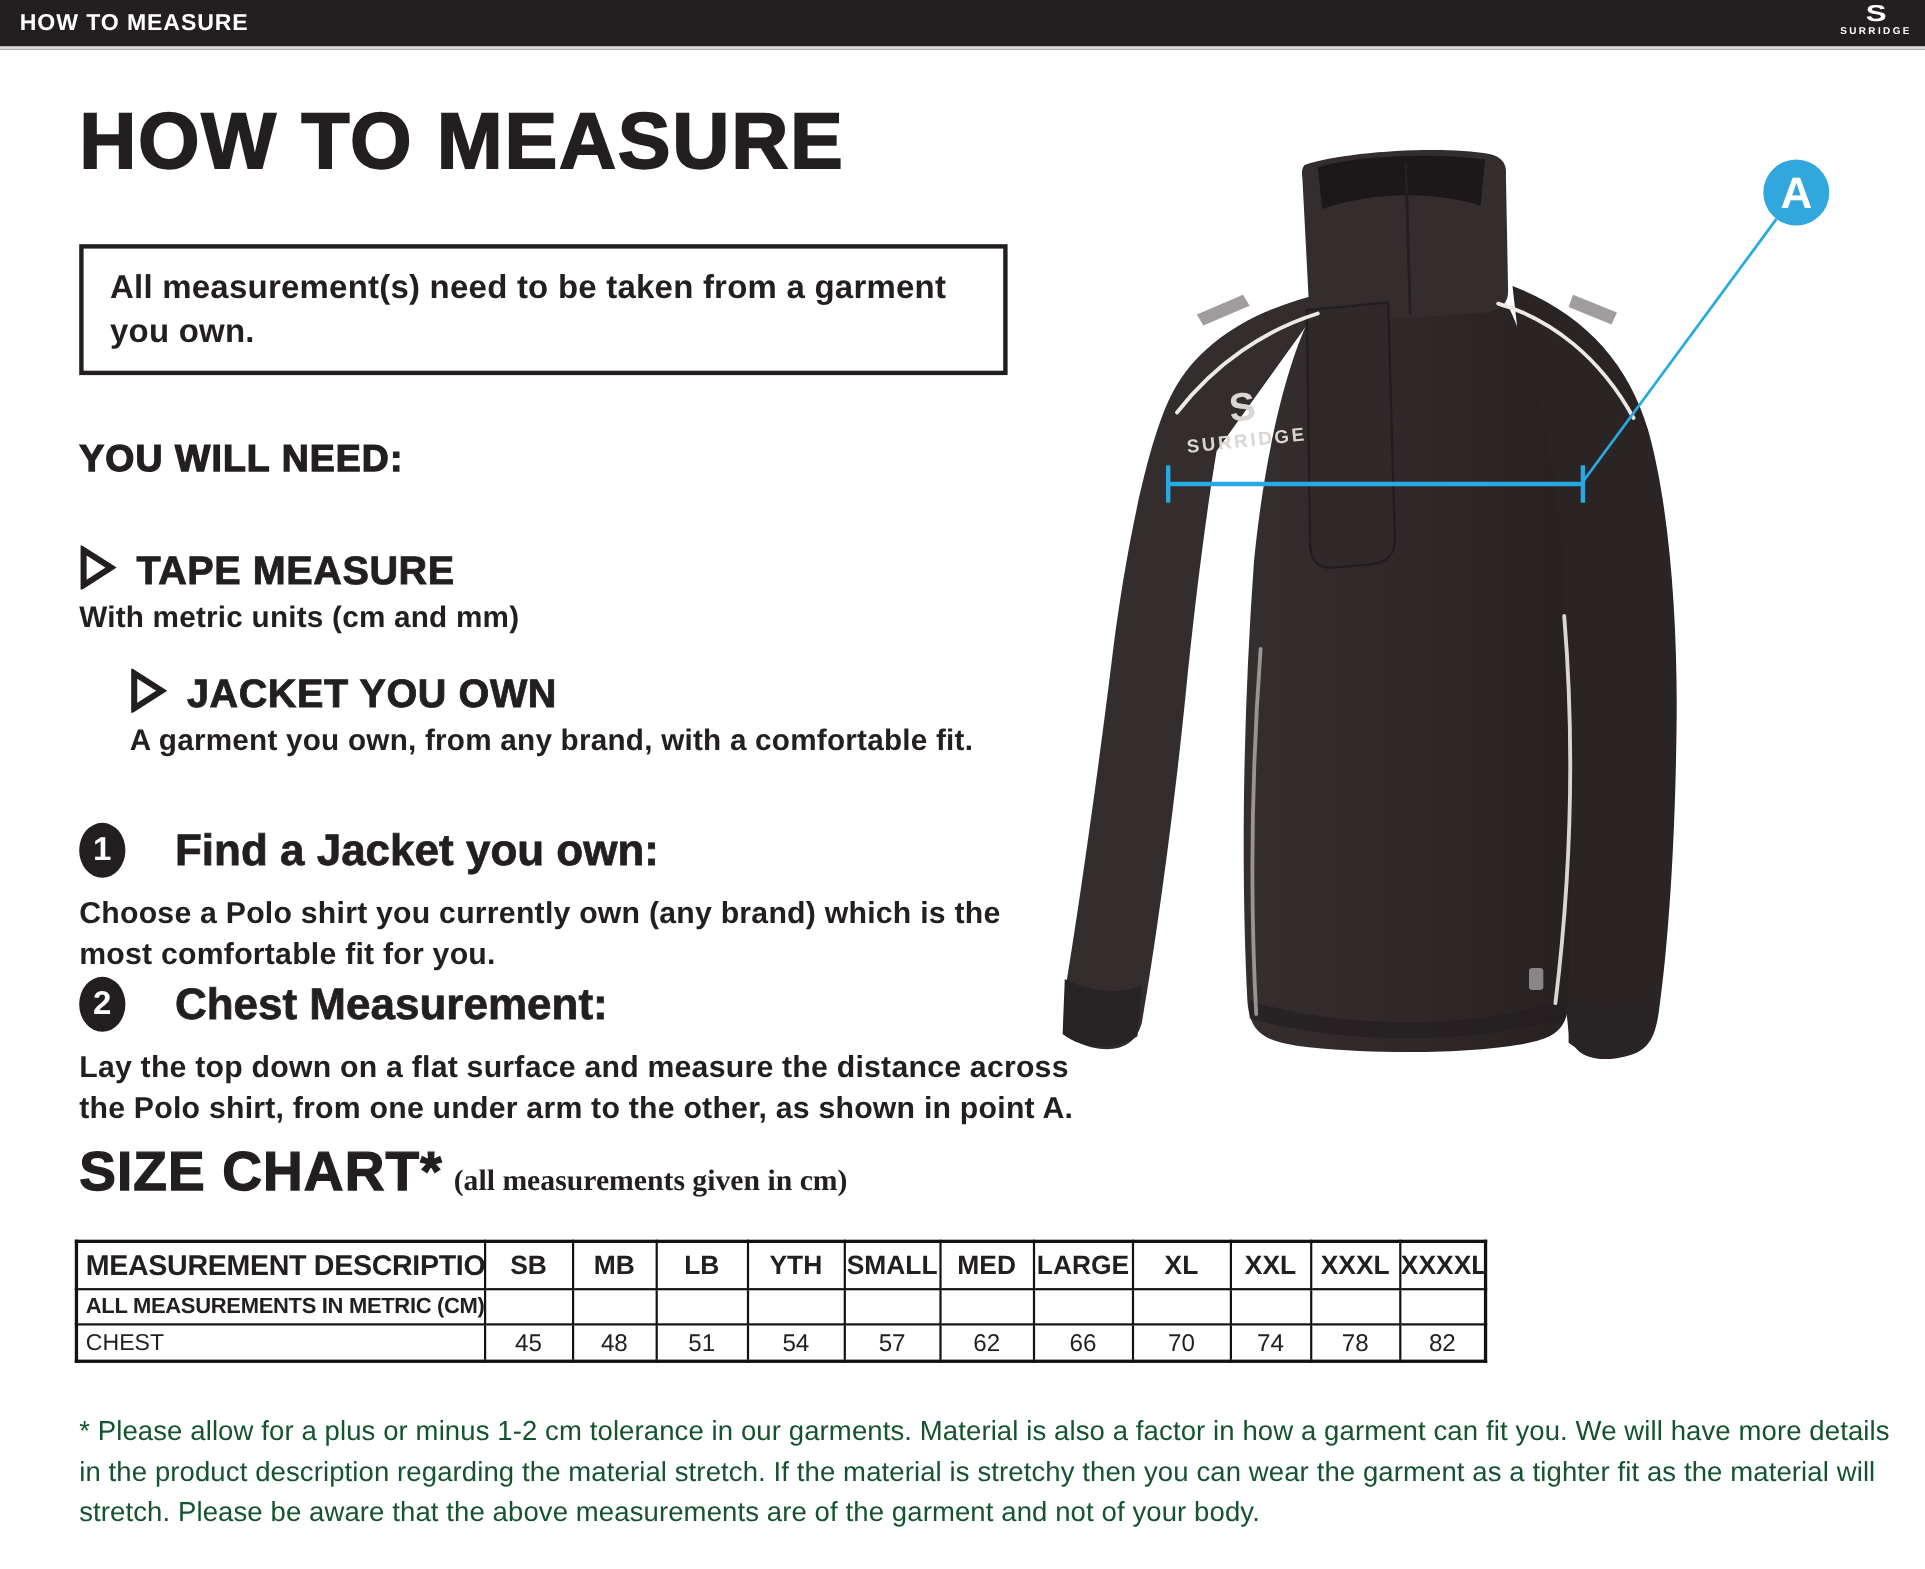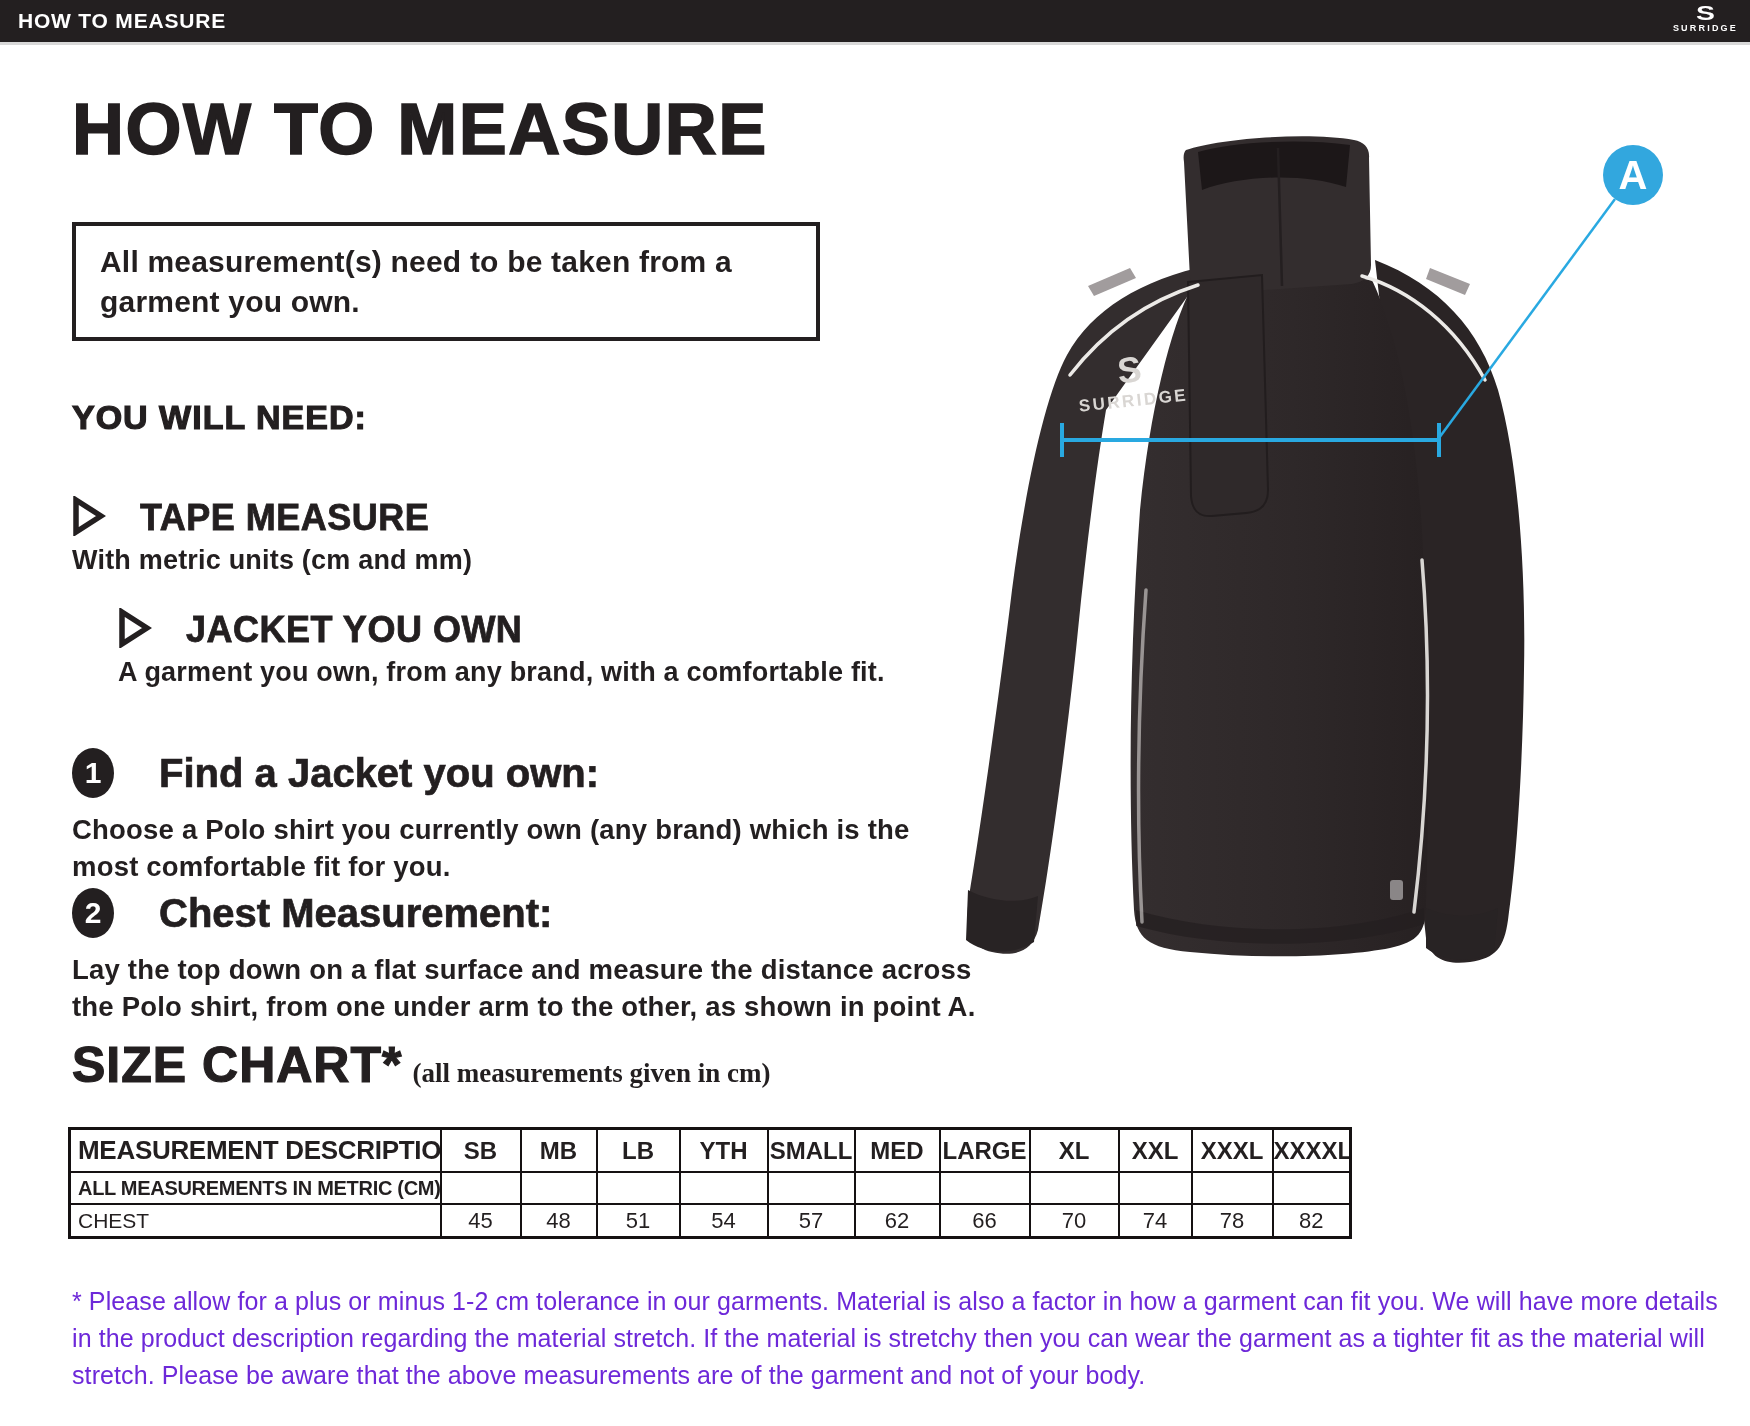--- a/index.html
+++ b/index.html
@@ -20,32 +20,32 @@
   .topbar-logo { position:absolute; right:12px; top:2px; text-align:center; color:#ffffff; line-height:1; }
   .topbar-logo .s-mark { display:block; font-size:21px; font-weight:bold; transform:scaleX(1.35); }
   .topbar-logo .brand  { display:block; font-size:9px; font-weight:bold; letter-spacing:2.2px; margin-top:1px; }
 
   
   .main-title {
     position:absolute; left:72px; top:88px; margin:0; font-size:72px; font-weight:bold;
     letter-spacing:1.5px; -webkit-text-stroke:1.6px #231f20;
   }
   .notice-box {
-    position:absolute; left:72px; top:222px; width:748px; box-sizing:border-box;
+    position:absolute; left:72px; top:222px; width:844px; box-sizing:border-box;
     border:4px solid #231f20; padding:16px 24px; font-size:30px; font-weight:bold;
     line-height:1.32; letter-spacing:0.2px;
   }
   .ywn-heading {
     position:absolute; left:72px; top:398px; font-size:34px; font-weight:bold;
     letter-spacing:1px; -webkit-text-stroke:1.2px #231f20;
   }
   .need-item { position:absolute; left:72px; }
   #need-0 { top:496px; }
   #need-1 { top:608px;margin-left:46px; }
-  .need-row { display:flex; align-items:center; gap:34px; }
+  .need-row { display:flex; align-items:center; gap:18px; }
   .need-label { font-size:36px; font-weight:bold; letter-spacing:0.5px; -webkit-text-stroke:0.8px #231f20; }
   .need-desc  { font-size:27px; font-weight:bold; margin-top:5px; letter-spacing:0.2px; }
 
   .step { position:absolute; left:72px; }
   #step-0 { top:748px; }
   #step-1 { top:888px; }
   .step-row { display:flex; align-items:center; gap:16px; }
   .step-badge {
     width:42px; height:50px; border-radius:50%; background:#231f20; color:#ffffff;
     font-size:30px; font-weight:bold; display:flex; align-items:center; justify-content:center;
@@ -68,21 +68,21 @@
   }
   .size-table th, .size-table td { border:2.5px solid #151112; padding:0; vertical-align:middle; overflow:hidden; white-space:nowrap; }
   .size-table .desc-head { font-size:26px; font-weight:bold; text-align:left; padding-left:7px; letter-spacing:-0.3px; height:41px; }
   .size-table .col-head  { font-size:24px; font-weight:bold; text-align:center; height:41px;margin-left:42px; }
   .size-table .metric-label { font-size:20px; font-weight:bold; text-align:left; padding-left:7px; letter-spacing:-0.3px; height:30px; }
   .size-table .row-label { font-size:21px; text-align:left; padding-left:7px; height:31px; }
   .size-table .val { font-size:22px; text-align:center; }
 
   .footnote {
     position:absolute; left:72px; top:1283px; width:1655px; font-size:25px;
-    line-height:1.47; color:#6d28d9; font-weight:400; letter-spacing:0.1px;
+    line-height:1.47; color:#14532d; font-weight:400; letter-spacing:0.1px;
   }
 
   
   .illustration { position:absolute; left:830px; top:90px; width:920px; height:880px; }
 </style>
 </head>
 <body>
 
 <div class="topbar">
   <div class="topbar-title">HOW TO MEASURE</div>

